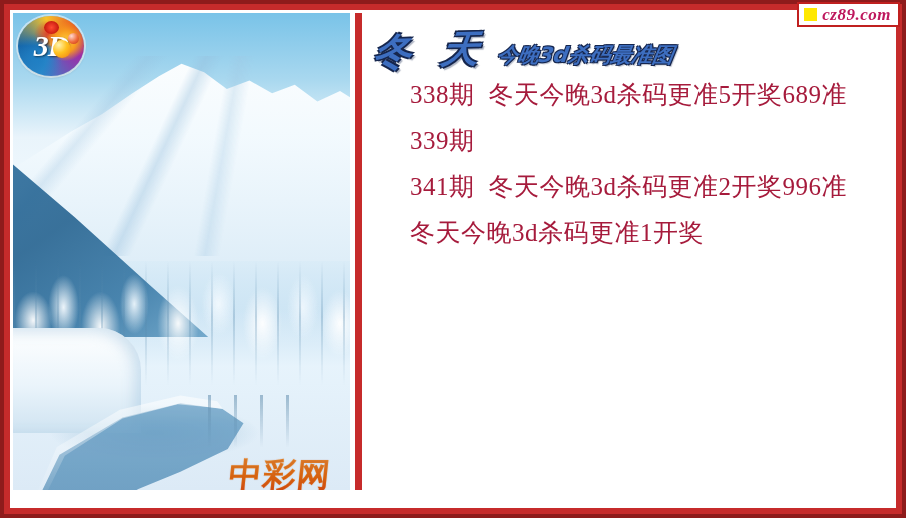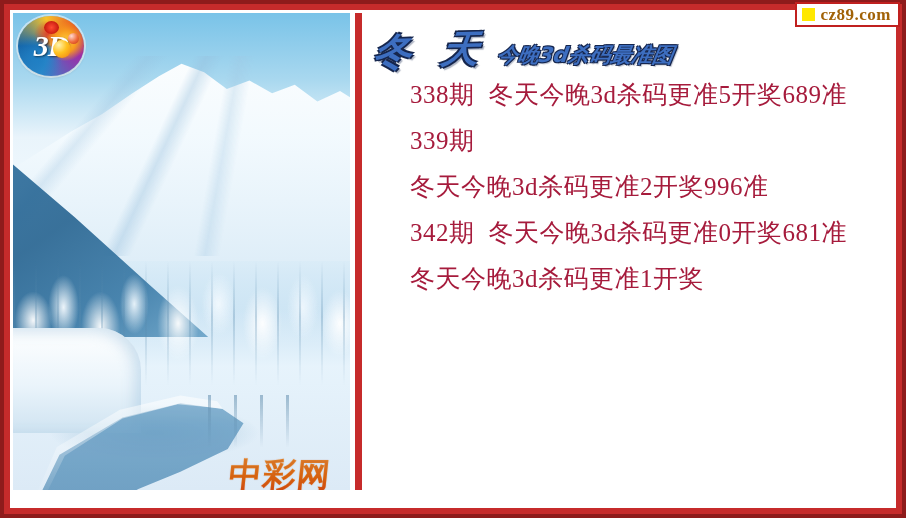--- a/index.html
+++ b/index.html
@@ -374,23 +374,24 @@
   .cz-square {
     width: 13px;
     height: 13px;
     background: #ffe800;
     flex: 0 0 auto;
   }
   .cz-text {
     font-family: "Liberation Serif", "DejaVu Serif", serif;
     font-size: 17px;
     font-weight: 700;
-    color: #a16207;
+    color: #be185d;
     letter-spacing: .5px;
     line-height: 1;
+    font-style: italic;
   }
 </style>
 </head>
 <body>
 
 <div class="poster">
 
   <div class="content">
 
     <div class="photo-panel">
@@ -434,27 +435,24 @@
           <span class="rec-issue">338期</span>
           <span class="rec-detail">冬天今晚3d杀码更准5开奖689准</span>
         </div>
 
         <div class="record-row">
           <span class="rec-issue">339期</span>
         </div>
 
 
         <div class="record-row">
+          <span class="rec-issue">341期</span>
           <span class="rec-detail">冬天今晚3d杀码更准2开奖996准</span>
         </div>
 
-        <div class="record-row">
-          <span class="rec-issue">342期</span>
-          <span class="rec-detail">冬天今晚3d杀码更准0开奖681准</span>
-        </div>
 
         <div class="record-row">
           <span class="rec-detail">冬天今晚3d杀码更准1开奖</span>
         </div>
 
       </div>
     </div>
   </div>
 
   <div class="frame-outer"></div>

